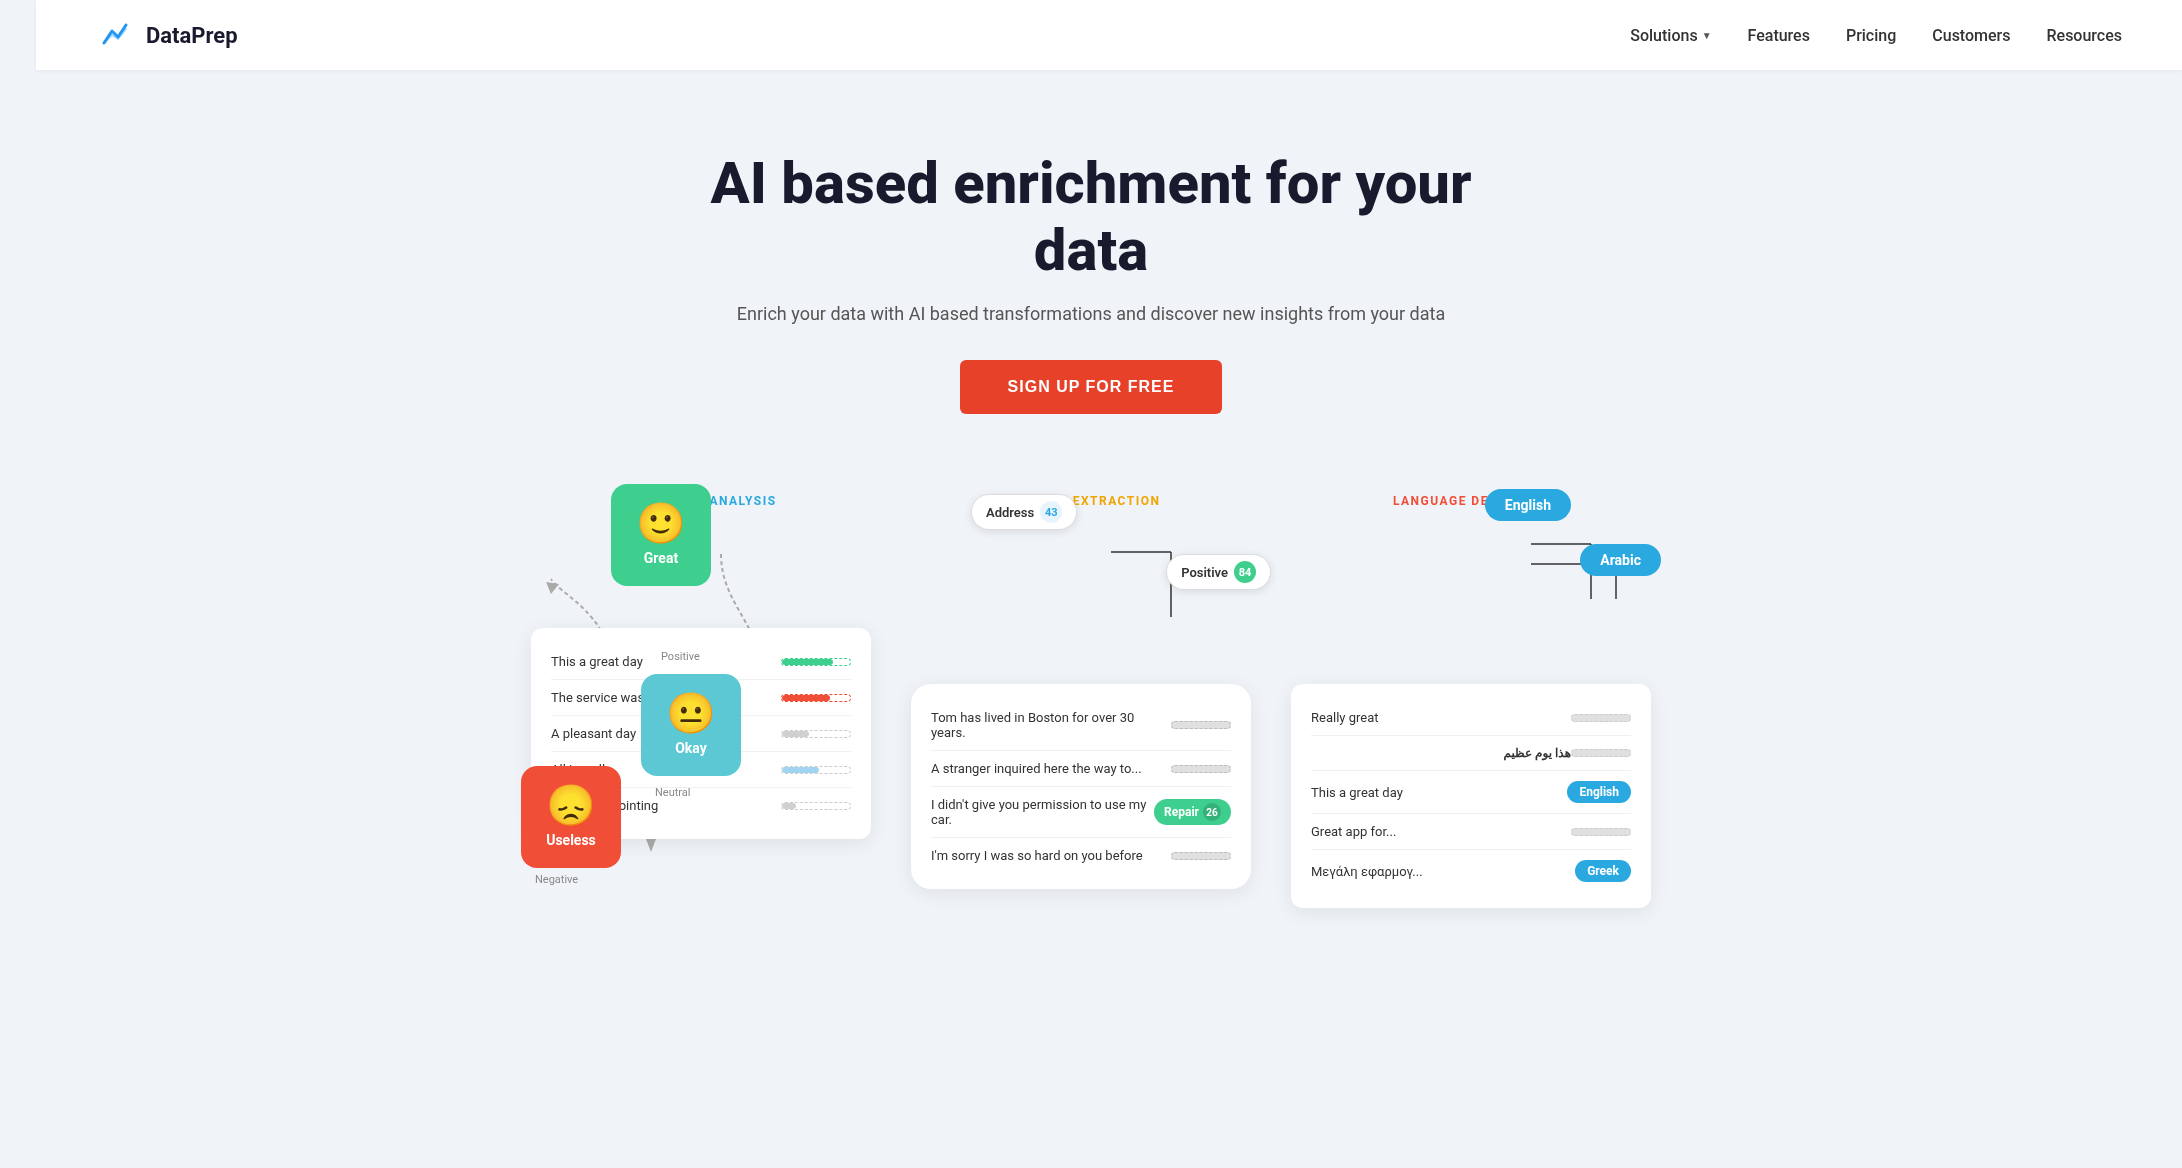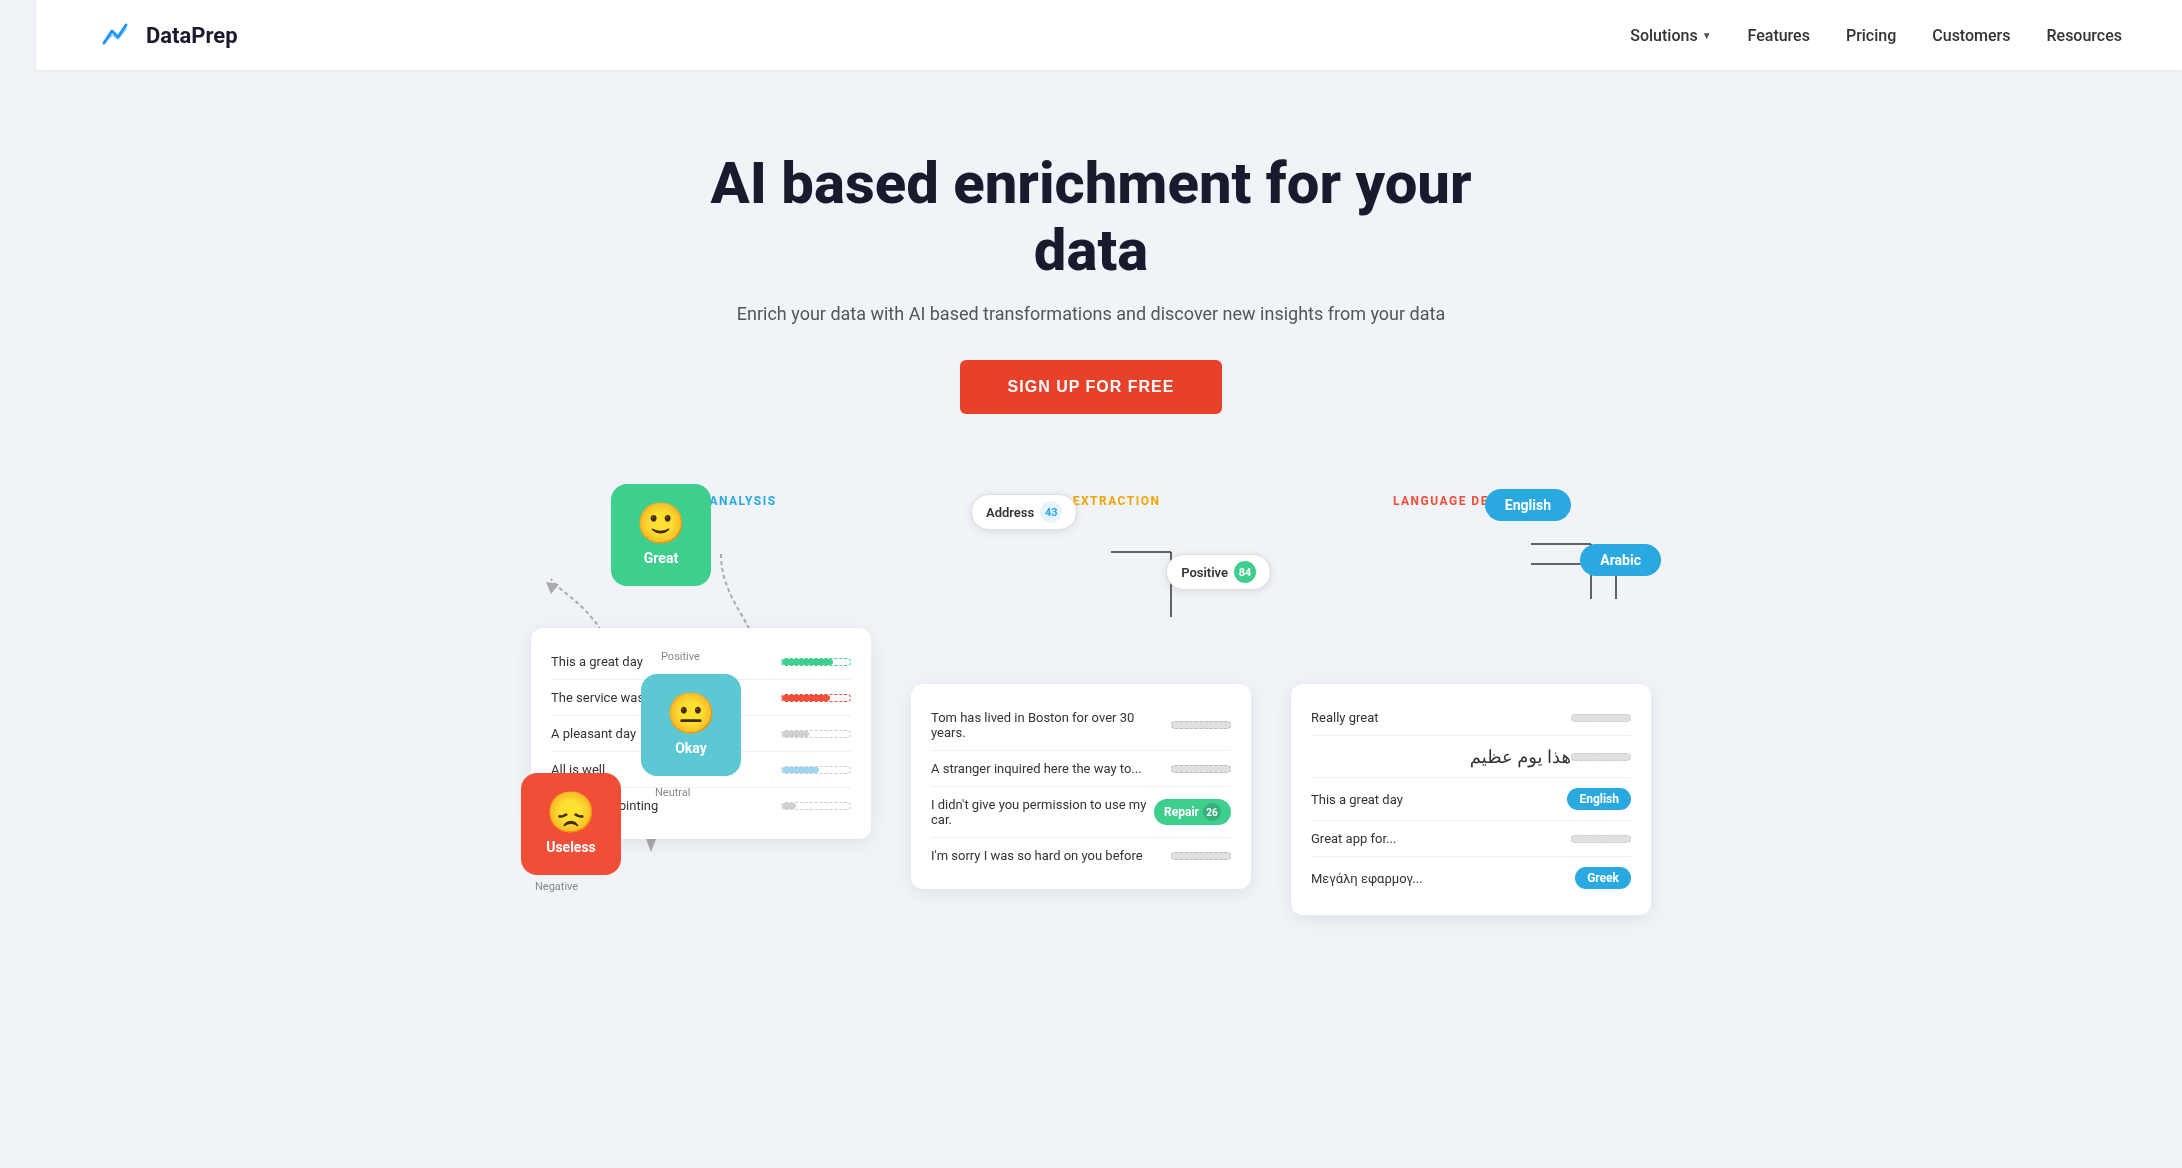--- a/index.html
+++ b/index.html
@@ -252,21 +252,21 @@
       font-size: 11px;
       font-weight: 700;
     }
     .tag-badge.green {
       background: #3ecf8e;
       color: white;
     }
 
     .keyword-table {
       background: white;
-      border-radius: 12px;
+      border-radius: 20px;
       padding: 16px 20px;
       margin-top: 80px;
       box-shadow: 0 4px 20px rgba(0,0,0,0.08);
       position: relative;
       z-index: 1;
     }
     .keyword-row {
       display: flex;
       align-items: center;
       justify-content: space-between;
@@ -541,21 +541,21 @@
         <line x1="115" y1="40" x2="115" y2="75" stroke="#333" stroke-width="1.5"></line>
       </svg>
     </div>
 
     <div class="language-table">
       <div class="lang-row">
         <span class="lang-text">Really great</span>
         <div class="lang-bar"></div>
       </div>
       <div class="lang-row">
-        <span class="lang-text" style="direction:rtl;font-size:18px;">هذا يوم عظيم</span>
+        <span class="lang-text" style="direction:rtl;font-size:12px;font-weight:bold;">هذا يوم عظيم</span>
         <div class="lang-bar"></div>
       </div>
       <div class="lang-row">
         <span class="lang-text">This a great day</span>
         <span class="lang-tag">English</span>
       </div>
       <div class="lang-row">
         <span class="lang-text">Great app for...</span>
         <div class="lang-bar"></div>
       </div>

